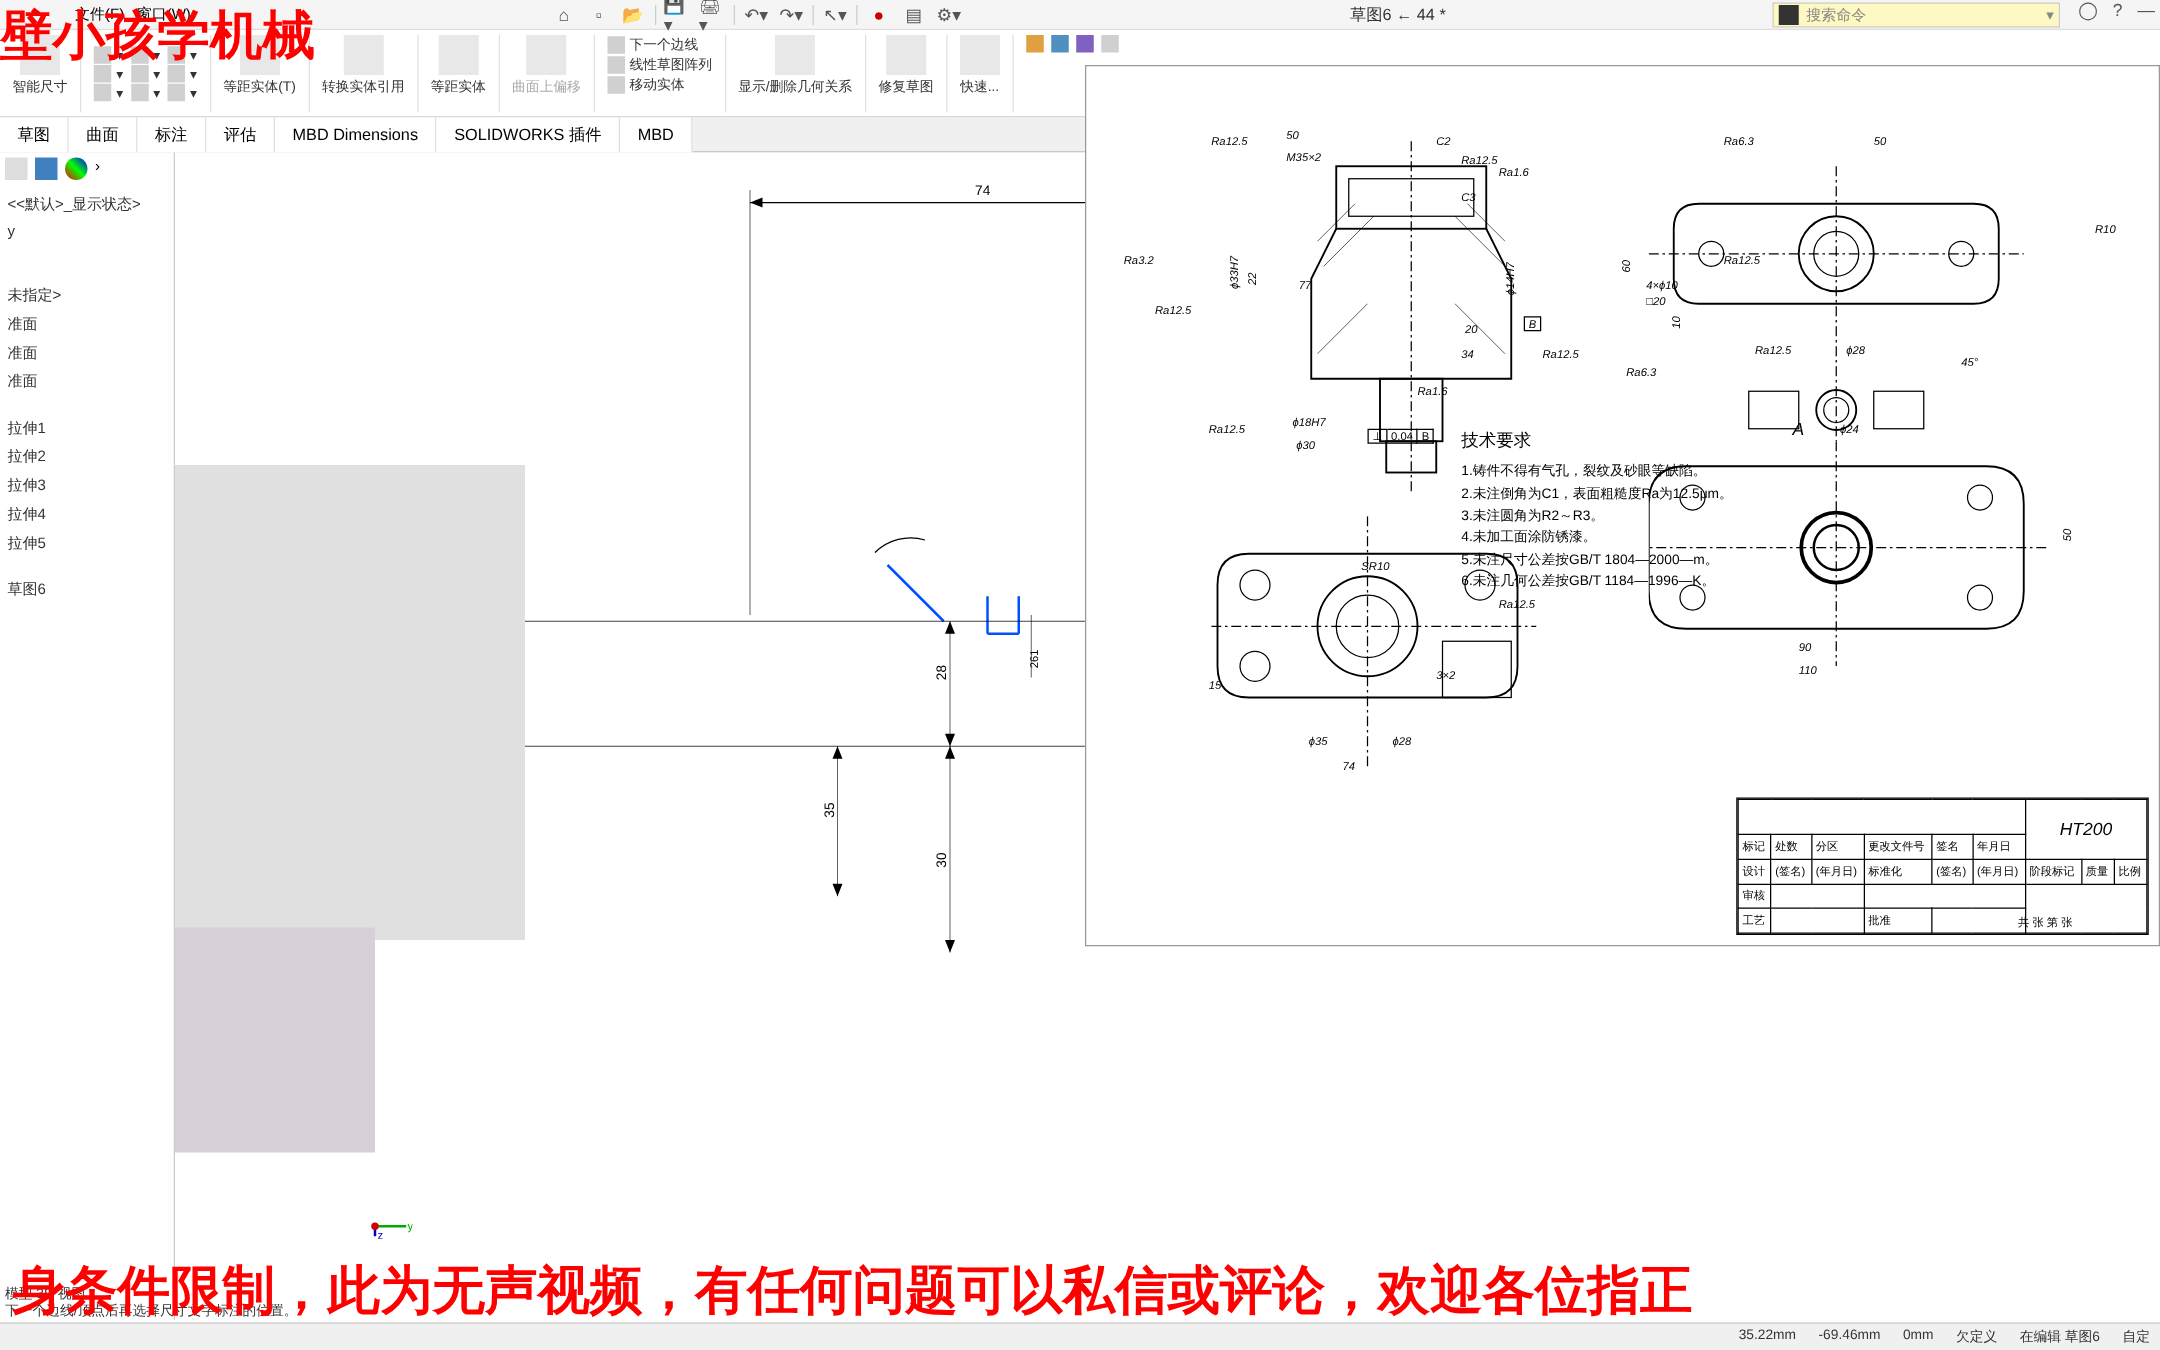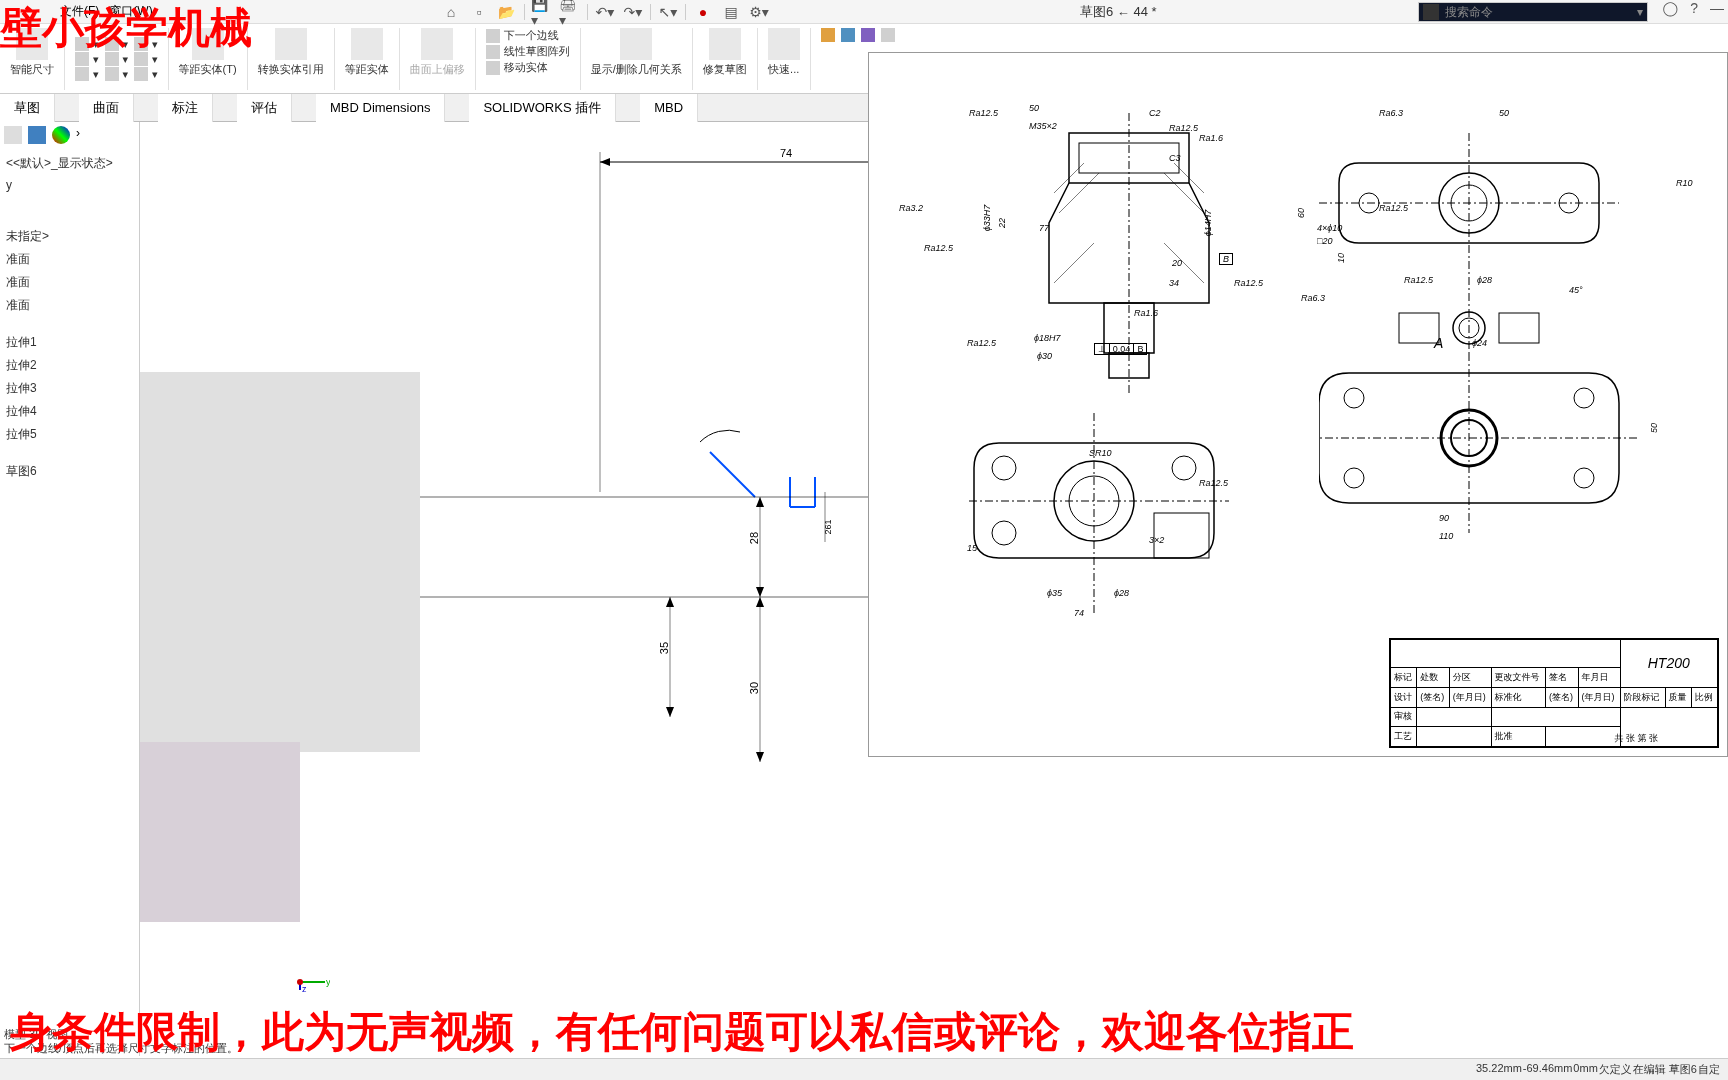--- a/index.html
+++ b/index.html
@@ -3,51 +3,51 @@
 <meta charset="utf-8">
 <style>
 * { margin:0; padding:0; box-sizing:border-box; font-family:"Microsoft YaHei",Arial,sans-serif; }
 body { width:1728px; height:1080px; background:#fff; overflow:hidden; position:relative; }
 .menubar { height:24px; background:#f5f5f5; display:flex; align-items:center; padding-left:60px; font-size:12px; gap:10px; border-bottom:1px solid #ddd; }
 .menubar span { cursor:pointer; }
 .quickbar { position:absolute; top:0; left:440px; height:24px; display:flex; align-items:center; gap:6px; }
 .qb-ico { width:22px; height:20px; display:flex; align-items:center; justify-content:center; color:#555; font-size:14px; }
 .qb-sep { width:1px; height:16px; background:#ccc; }
 .doc-title { position:absolute; top:3px; left:1080px; font-size:13px; color:#333; }
-.search-box { position:absolute; top:2px; right:80px; width:230px; height:20px; border:1px solid #ccc; display:flex; align-items:center; padding:0 4px; font-size:12px; color:#888; background:#0f172a; }
+.search-box { position:absolute; top:2px; right:80px; width:230px; height:20px; border:1px solid #ccc; display:flex; align-items:center; padding:0 4px; font-size:12px; color:#888; background:#fef9c3; }
 .search-box .sico { width:16px; height:16px; background:#333; margin-right:6px; }
 .win-ctrl { position:absolute; top:0; right:4px; display:flex; gap:12px; font-size:14px; color:#555; }
 .ribbon { height:70px; background:#fff; border-bottom:1px solid #ccc; display:flex; align-items:flex-start; padding-top:4px; }
 .rib-grp { display:flex; flex-direction:column; align-items:center; border-right:1px solid #e0e0e0; padding:0 10px; height:62px; font-size:11px; color:#333; }
 .rib-ico { width:32px; height:32px; background:#e8e8e8; margin-bottom:2px; }
 .rib-multi { display:flex; flex-direction:column; gap:1px; font-size:11px; }
 .rib-multi div { display:flex; align-items:center; gap:4px; }
 .mini-ico { width:14px; height:14px; background:#d0d0d0; }
-.tabs { height:28px; background:#f0f0f0; display:flex; align-items:center; font-size:13px; border-bottom:1px solid #bbb;gap:24px; }
+.tabs { height:28px; background:#f0f0f0; display:flex; align-items:center; font-size:13px; border-bottom:1px solid #bbb; }
 .tabs .tab { padding:0 14px; height:28px; line-height:28px; border-right:1px solid #ddd; background:#fff; }
 .workspace { position:relative; height:calc(1080px - 24px - 70px - 28px - 24px); display:flex; }
 .left-panel { width:140px; background:#fff; border-right:1px solid #ccc; font-size:12px; padding:4px; overflow:hidden; }
 .lp-top { display:flex; gap:6px; margin-bottom:8px; }
 .lp-ico { width:18px; height:18px; background:#ddd; }
 .lp-item { padding:3px 2px; color:#333; }
 .canvas { flex:1; position:relative; background:#fff; }
 .model-block { position:absolute; left:0; top:250px; width:280px; height:380px; background:#e0e0e0; }
 .model-step { position:absolute; left:0; top:620px; width:160px; height:180px; background:#d8d0d8; }
 .dim-text { position:absolute; font-size:11px; color:#000; }
 .overlay-red-top { position:absolute; top:0; left:0; font-size:42px; font-weight:bold; color:#ff0000; z-index:100; }
 .overlay-red-bottom { position:absolute; bottom:20px; left:0; width:100%; font-size:42px; font-weight:bold; color:#ff0000; z-index:100; text-align:left; padding-left:10px; }
 .ref-img { position:absolute; top:52px; right:0; width:860px; height:705px; background:#fff; border:1px solid #999; padding:8px; font-size:11px; z-index:50; }
 .ref-subtitle { color:#b8860b; text-align:center; font-size:13px; font-weight:bold; margin-bottom:6px; }
 .ref-dim { font-size:9px; font-style:italic; }
 .tech-req { position:absolute; top:290px; left:300px; font-size:11px; line-height:1.6; }
 .tech-req .title { font-size:14px; font-weight:normal; margin-bottom:4px; font-family:KaiTi,serif; }
 .title-block { position:absolute; bottom:8px; right:8px; width:330px; height:110px; border:1px solid #000; font-size:9px; }
 .title-block td { border:1px solid #000; padding:1px 3px; }
 .statusbar { position:absolute; bottom:0; left:0; right:0; height:22px; background:#f0f0f0; border-top:1px solid #ccc; display:flex; align-items:center; font-size:11px; padding:0 8px; color:#333; }
-.statusbar .sb-right { margin-left:auto; display:flex; gap:1px; }
+.statusbar .sb-right { margin-left:auto; display:flex; gap:18px; }
 .hint { position:absolute; bottom:24px; left:4px; font-size:11px; color:#333; }
 svg.dwg { position:absolute; }
 .origin-marker { position:absolute; bottom:60px; left:150px; }
 </style>
 </head>
 <body>
 
 <div class="overlay-red-top">壁小孩学机械</div>
 <div class="overlay-red-bottom">身条件限制，此为无声视频，有任何问题可以私信或评论，欢迎各位指正</div>
 
@@ -353,20 +353,29 @@
     <circle cx="265" cy="125" r="10" fill="none" stroke="#000"></circle>
     <circle cx="150" cy="85" r="28" fill="none" stroke="#000" stroke-width="3"></circle>
     <circle cx="150" cy="85" r="18" fill="none" stroke="#000" stroke-width="2"></circle>
     <line x1="150" y1="0" x2="150" y2="180" stroke="#000" stroke-dasharray="8 3 2 3"></line>
     <line x1="-10" y1="85" x2="320" y2="85" stroke="#000" stroke-dasharray="8 3 2 3"></line>
   </svg>
   <div class="ref-dim" style="position:absolute;left:780px;top:370px;transform:rotate(-90deg)">50</div>
   <div class="ref-dim" style="position:absolute;left:570px;top:460px">90</div>
   <div class="ref-dim" style="position:absolute;left:570px;top:478px">110</div>
 
+  <div class="tech-req">
+    <div class="title">技术要求</div>
+    <div>1.铸件不得有气孔，裂纹及砂眼等缺陷。</div>
+    <div>2.未注倒角为C1，表面粗糙度Ra为12.5μm。</div>
+    <div>3.未注圆角为R2～R3。</div>
+    <div>4.未加工面涂防锈漆。</div>
+    <div>5.未注尺寸公差按GB/T 1804—2000—m。</div>
+    <div>6.未注几何公差按GB/T 1184—1996—K。</div>
+  </div>
 
   <div class="title-block">
     <table style="width:100%;border-collapse:collapse;height:100%">
       <tbody>
           <tr style="height:28px">
         <td colspan="6"></td>
         <td colspan="3" rowspan="2" style="text-align:center;font-size:14px;font-style:italic">HT200</td>
       </tr>
       <tr>
         <td>标记</td>

